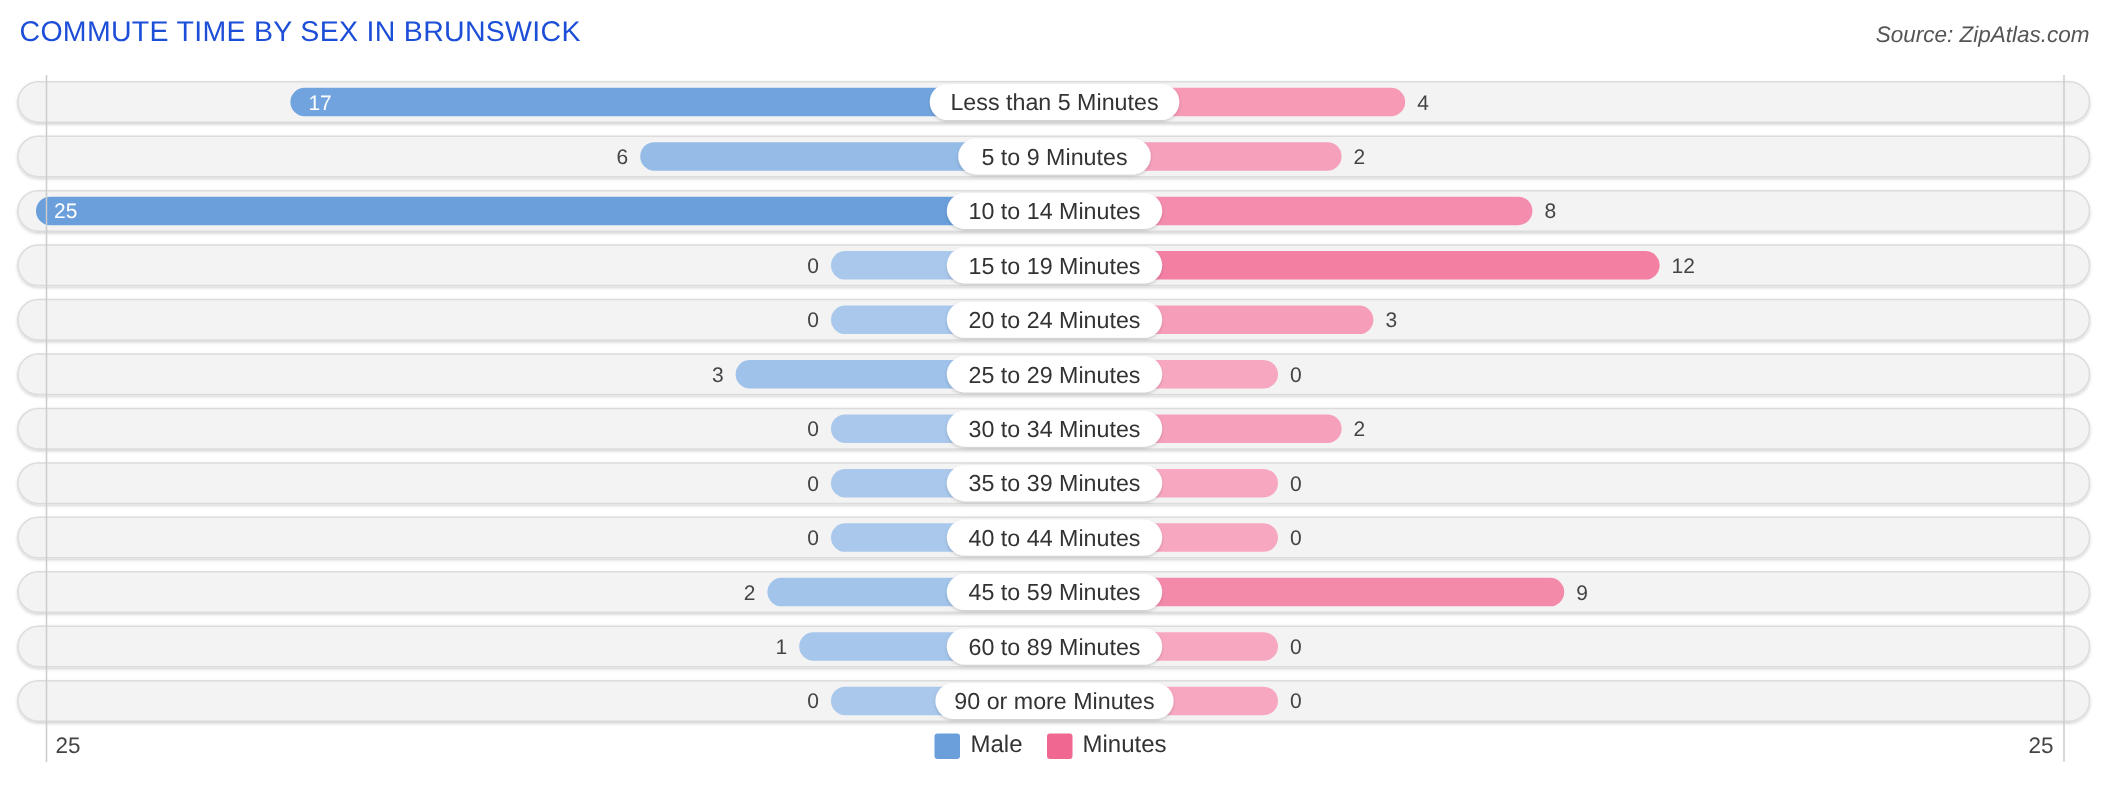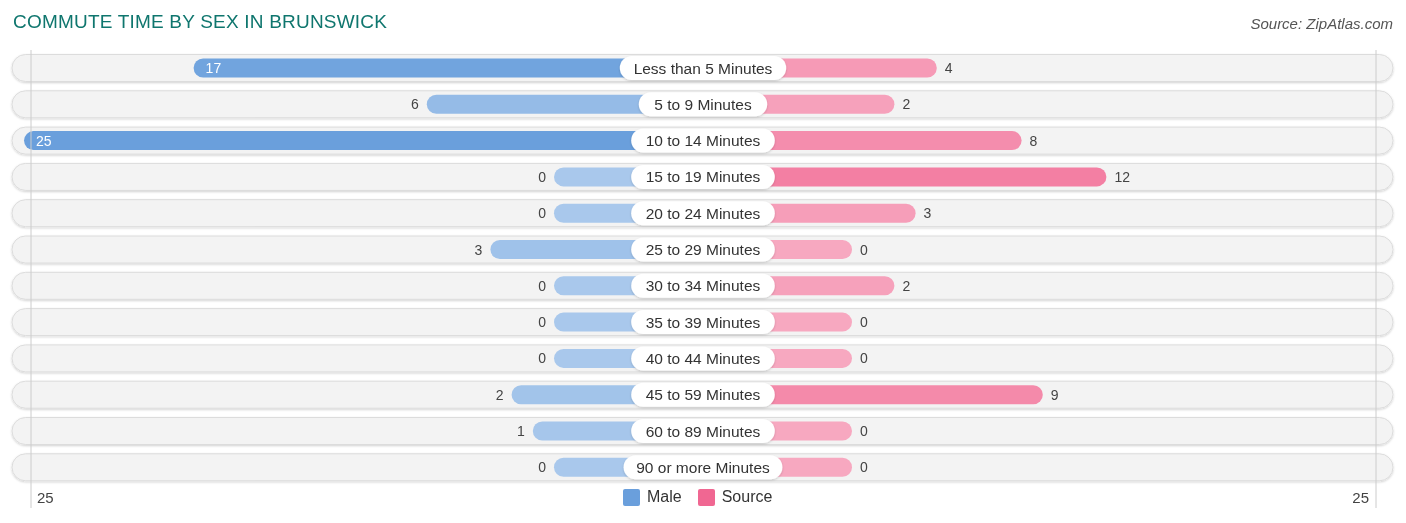--- a/index.html
+++ b/index.html
@@ -1,17 +1,17 @@
 <!DOCTYPE html>
 <html><head>
 <meta charset="utf-8">
 <style>
   html, body { margin: 0; padding: 0; background: #ffffff; }
   body { width: 1406px; height: 523px; position: relative; overflow: hidden; font-family: "Liberation Sans", "DejaVu Sans", sans-serif; }
-  .title { position: absolute; left: 13px; top: 11px; font-size: 19px; color: #0f766e; letter-spacing: 0.2px; }
+  .title { position: absolute; left: 13px; top: 11px; font-size: 19px; color: #1d4ed8; letter-spacing: 0.2px; }
   .source { position: absolute; right: 13px; top: 15px; font-size: 15px; color: #555; font-style: italic; margin-left: 12px; }
   #chart { position: absolute; left: 0; top: 0; }
   .axis-label { position: absolute; top: 489px; font-size: 15px; color: #444; }
   .legend { position: absolute; top: 488px; left: 623px; display: flex; align-items: flex-end; font-size: 16px; color: #333; }
   .legend .sw { width: 17px; height: 17px; border-radius: 2px; margin-right: 7px; }
   .legend .item { display: flex; align-items: center; margin-right: 16px; }
 </style>
 </head>
 <body>
 
@@ -141,15 +141,15 @@
 <div class="axis-label" style="left:37px;">25</div>
 <div class="axis-label" style="right:37px;">25</div>
 
 <div class="legend">
   <div class="item">
     <span class="sw" id="sw-male" style="background: rgb(106, 159, 220);"></span>
     <span>Male</span>
   </div>
   <div class="item">
     <span class="sw" id="sw-female" style="background: rgb(240, 103, 146);"></span>
-    <span>Source</span>
+    <span>Minutes</span>
   </div>
 </div>
 
 </body></html>

